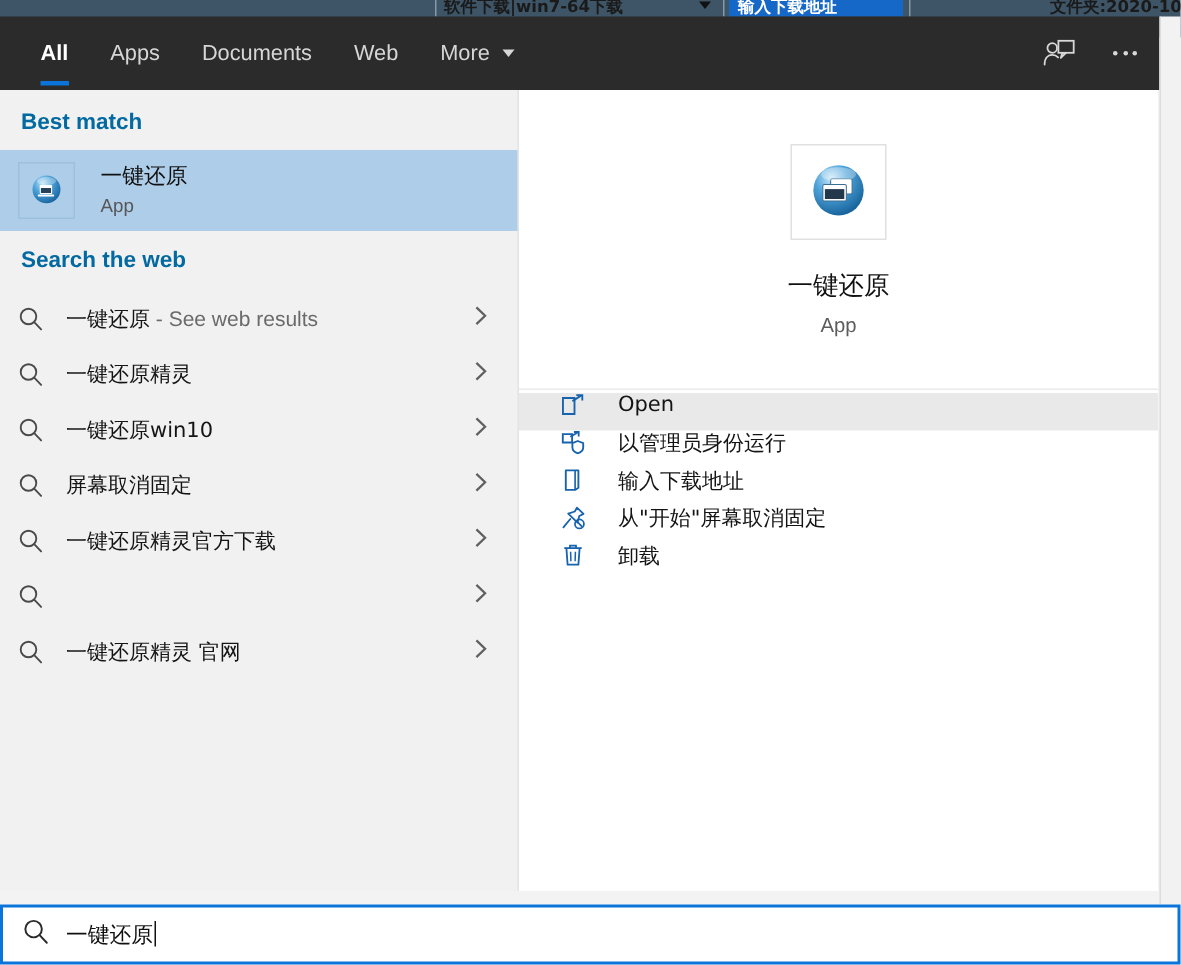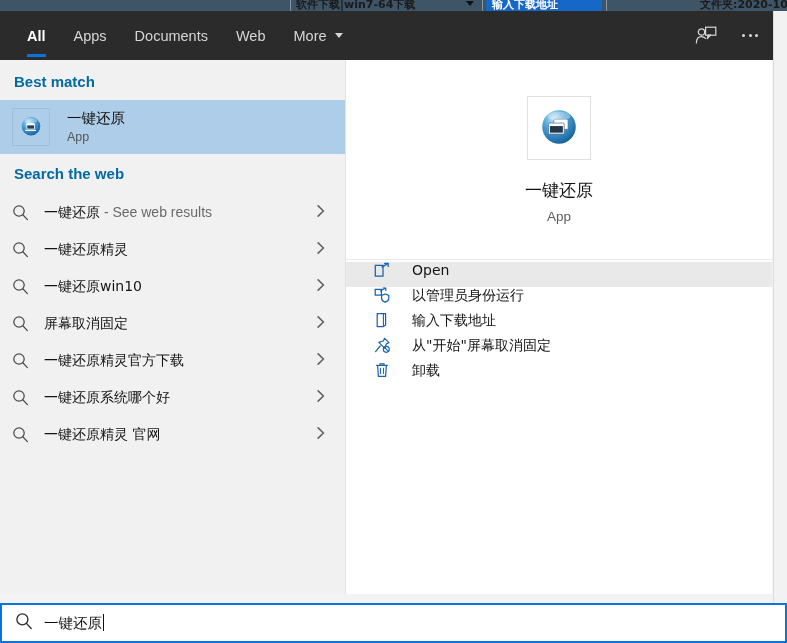--- a/index.html
+++ b/index.html
@@ -308,21 +308,20 @@
           </span>
         </div>
 
         <div class="web-row">
           <span class="mag">
             <svg width="17" height="17" viewBox="0 0 17 17">
                 <circle cx="7" cy="7" r="5.2" fill="none" stroke="#4a4a4a" stroke-width="1.25"></circle>
                 <line x1="10.8" y1="10.8" x2="15.4" y2="15.6" stroke="#4a4a4a" stroke-width="1.25" stroke-linecap="round"></line>
               </svg>
           </span>
-          <span class="web-label"><span>一键还原系统哪个好</span><span class="suffix"></span></span>
           <span class="chev">
             <svg width="9" height="14" viewBox="0 0 9 14">
                 <polyline points="1.6,1.4 7.4,7 1.6,12.6" fill="none" stroke="#606060" stroke-width="1.5"></polyline>
               </svg>
           </span>
         </div>
 
         <div class="web-row">
           <span class="mag">
             <svg width="17" height="17" viewBox="0 0 17 17">

